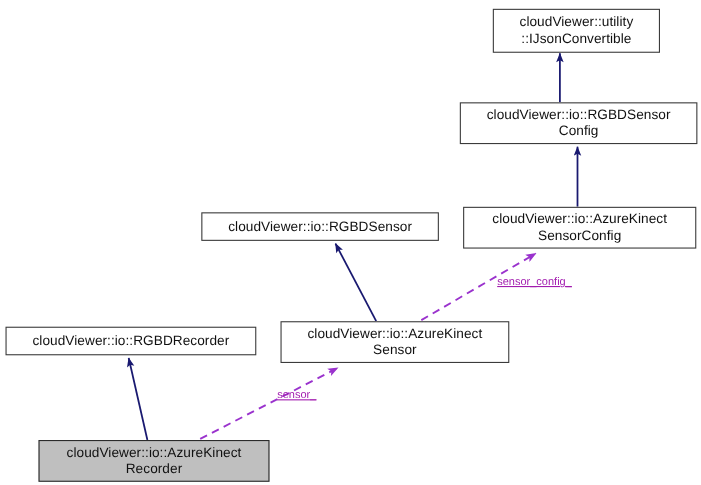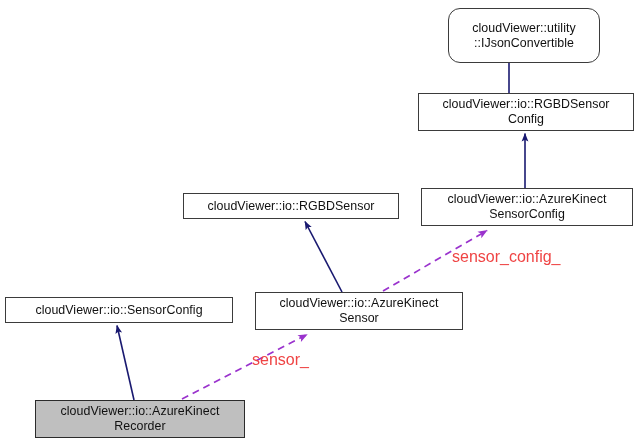--- a/index.html
+++ b/index.html
@@ -41,24 +41,25 @@
     background: #bfbfbf;
     border-color: #2b2b2b;
   }
   .uml-node .node-label {
     display: block;
     padding: 0 5px;
     white-space: pre-line;
   }
   .edge-label {
     position: absolute;
-    color: #ef4444;
-    font-size: 16px;
+    color: #a21caf;
+    font-size: 10px;
     line-height: 14px;
     white-space: nowrap;
+    text-decoration: underline;
   }
 </style>
 </head>
 <body>
 
 <div id="diagram-root">
 
   <svg id="edge-layer" viewBox="0 0 637 441" width="637" height="441" xmlns="http://www.w3.org/2000/svg">
     <defs>
       <marker id="arrow-inherit" markerWidth="10" markerHeight="10" refX="8.6" refY="3.6" orient="auto" markerUnits="userSpaceOnUse">
@@ -76,21 +77,21 @@
     <line x1="342" y1="292" x2="305" y2="221.5" stroke="#191970" stroke-width="1.6" marker-end="url(#arrow-inherit)"></line>
 
     <line x1="134" y1="400" x2="117" y2="325.5" stroke="#191970" stroke-width="1.6" marker-end="url(#arrow-inherit)"></line>
 
     <line x1="441" y1="227" x2="492" y2="231" stroke="#9a32cd" stroke-width="1.7" stroke-dasharray="7,5" transform="translate(0,0)" style="display:none"></line>
     <line x1="383" y1="291" x2="487" y2="230.5" stroke="#9a32cd" stroke-width="1.7" stroke-dasharray="7,5" marker-end="url(#arrow-assoc)"></line>
 
     <line x1="182" y1="399" x2="307" y2="334.5" stroke="#9a32cd" stroke-width="1.7" stroke-dasharray="7,5" marker-end="url(#arrow-assoc)"></line>
   </svg>
 
-  <div class="uml-node" style="left:448px; top:8px; width:152px; height:55px;border-radius:12px;">
+  <div class="uml-node" style="left:448px; top:8px; width:152px; height:40px;">
     <span class="node-label">cloudViewer::utility
 ::IJsonConvertible</span>
   </div>
 
   <div class="uml-node" style="left:418px; top:93px; width:216px; height:38px;">
     <span class="node-label">cloudViewer::io::RGBDSensor
 Config</span>
   </div>
 
   <div class="uml-node" style="left:421px; top:188px; width:212px; height:38px;">
@@ -101,21 +102,21 @@
   <div class="uml-node" style="left:183px; top:193px; width:216px; height:26px;">
     <span class="node-label">cloudViewer::io::RGBDSensor</span>
   </div>
 
   <div class="uml-node" style="left:255px; top:292px; width:208px; height:38px;">
     <span class="node-label">cloudViewer::io::AzureKinect
 Sensor</span>
   </div>
 
   <div class="uml-node" style="left:5px; top:297px; width:228px; height:26px;">
-    <span class="node-label">cloudViewer::io::SensorConfig</span>
+    <span class="node-label">cloudViewer::io::RGBDRecorder</span>
   </div>
 
   <div class="uml-node highlight" style="left:35px; top:400px; width:210px; height:38px;">
     <span class="node-label">cloudViewer::io::AzureKinect
 Recorder</span>
   </div>
 
   <div class="edge-label" style="left:452px; top:250px;">sensor_config_</div>
 
   <div class="edge-label" style="left:252px; top:353px;">sensor_</div>

